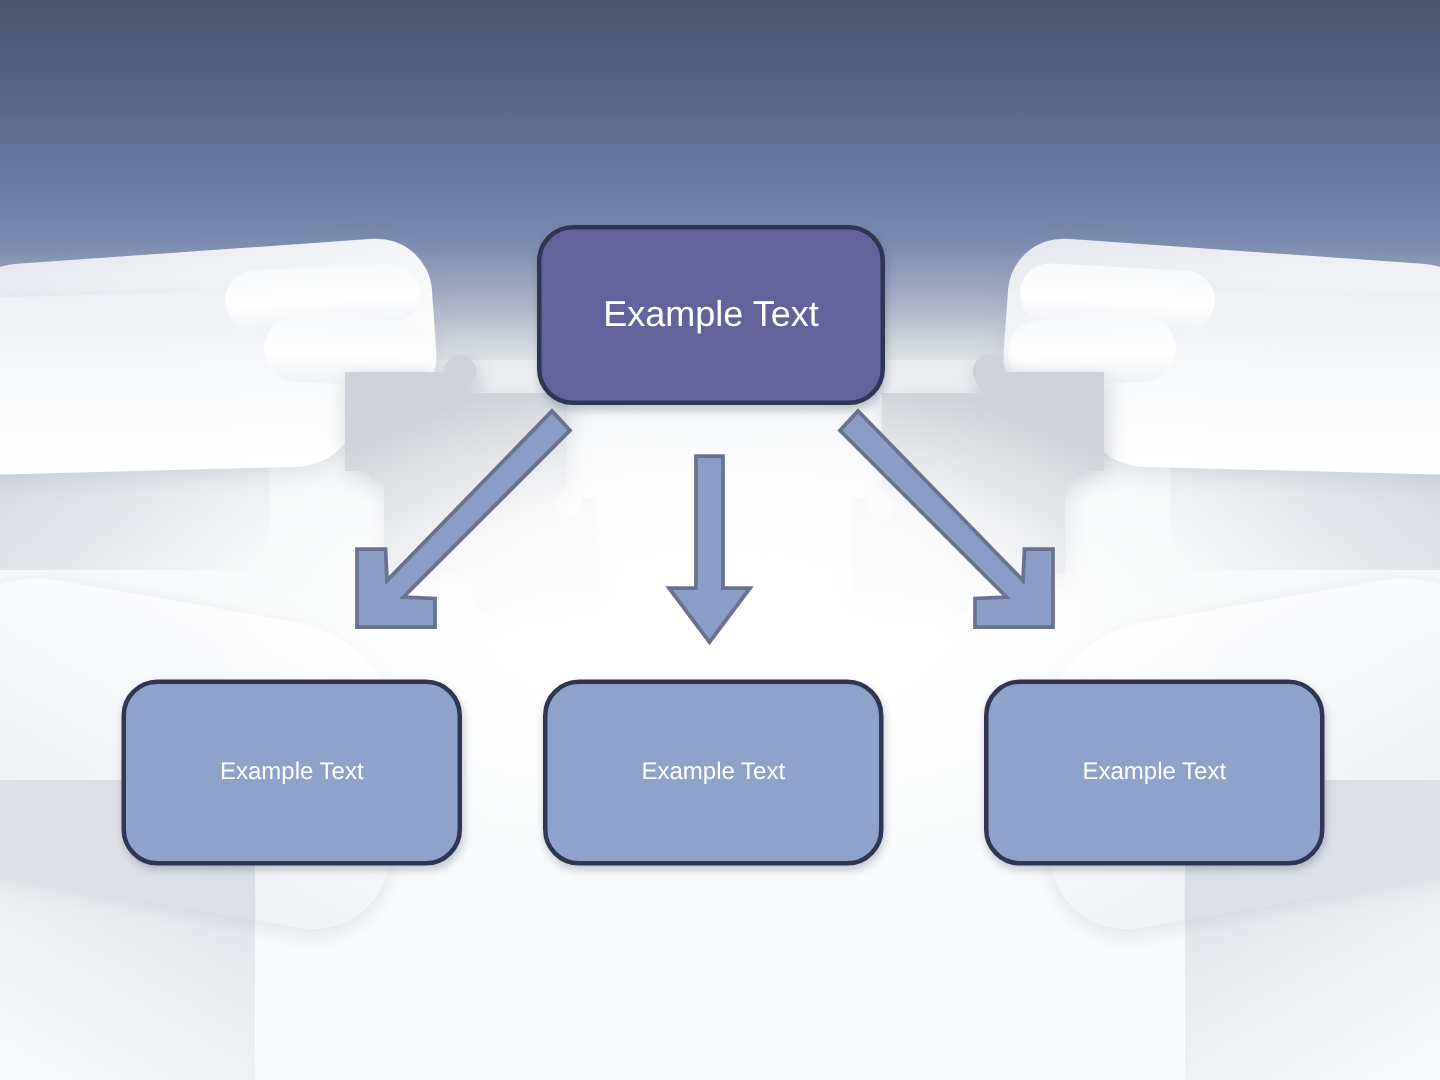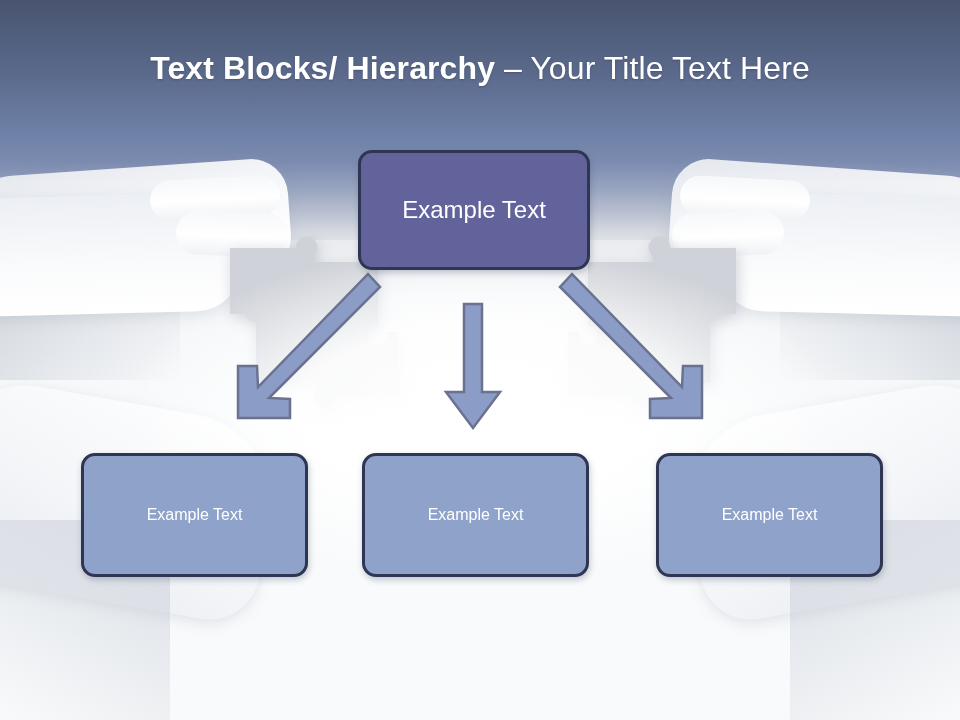--- a/index.html
+++ b/index.html
@@ -145,21 +145,21 @@
     white-space: nowrap;
     text-shadow: 0 1px 2px rgba(40,50,70,0.35);
   }
   .title .t-strong { font-weight: bold; }
   .title .t-normal { font-weight: normal; }
 
   
   .node {
     position: absolute;
     box-sizing: border-box;
-    border-radius: 14px;
+    border-radius: 24px;
     display: flex;
     align-items: center;
     justify-content: center;
     color: #ffffff;
     text-align: center;
     box-shadow: 1px 3px 6px rgba(70,80,105,0.30);
   }
   .node-top {
     left: 358px; top: 150px;
     width: 232px; height: 120px;
@@ -242,23 +242,20 @@
         C28,92 22,82 30,74 C38,66 46,74 46,84
         L12,84
         Z"></path>
     </g>
   </svg>
 
   <div class="bg-glow"></div>
   <div class="corner-bl"></div>
   <div class="corner-br"></div>
 
-  <div class="title">
-    <span class="t-strong">Text Blocks/ Hierarchy</span><span class="t-normal"> – </span><span class="t-normal">Your Title Text Here</span>
-  </div>
 
   <svg class="arrow-svg arrow-left" width="160" height="160" viewBox="0 0 160 160">
     <path d="M146,8 L158,21 L47,132 L68,133 L68,152 L16,152 L16,100 L35,100 L36,121 Z" transform="translate(-6,-4)" fill="#8b9cc6" stroke="#6a7290" stroke-width="2.5" stroke-linejoin="miter"></path>
   </svg>
 
   <svg class="arrow-svg arrow-center" width="66" height="132" viewBox="0 0 66 132">
     <path d="M24,4 L42,4 L42,92 L60,92 L33,128 L6,92 L24,92 Z" fill="#8b9cc6" stroke="#6a7290" stroke-width="2.5" stroke-linejoin="miter"></path>
   </svg>
 
   <svg class="arrow-svg arrow-right" width="160" height="160" viewBox="0 0 160 160">

